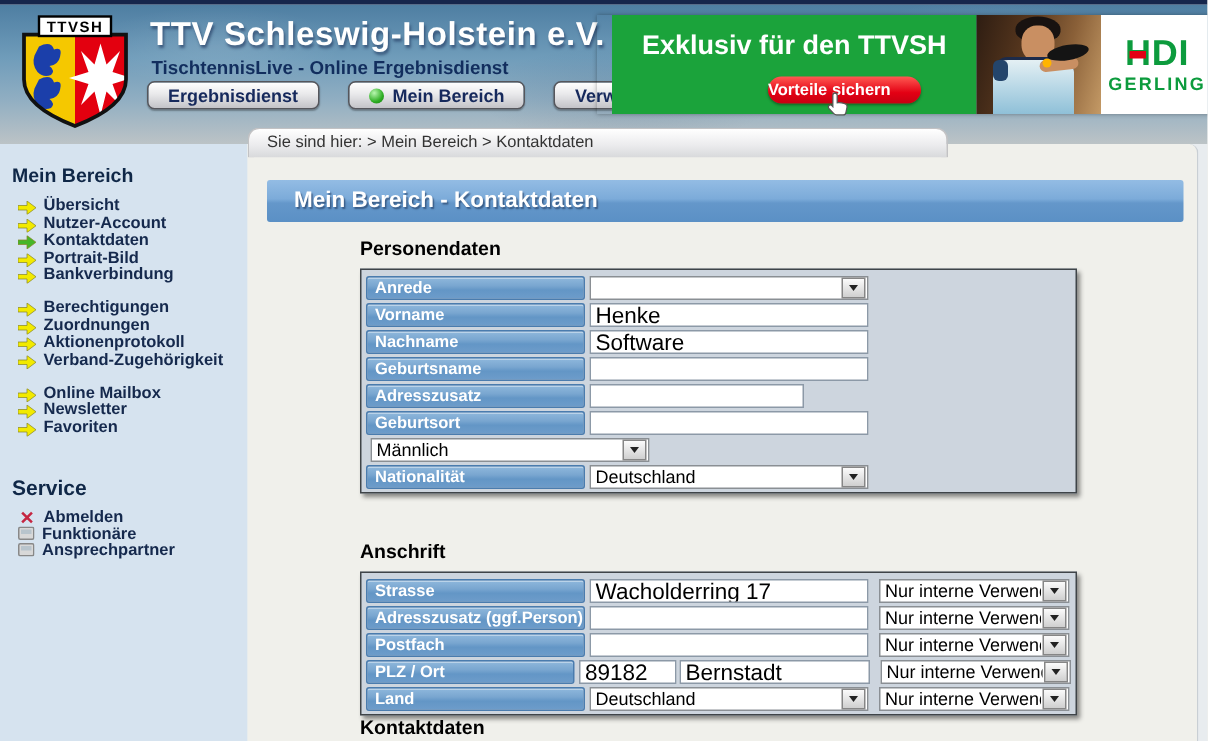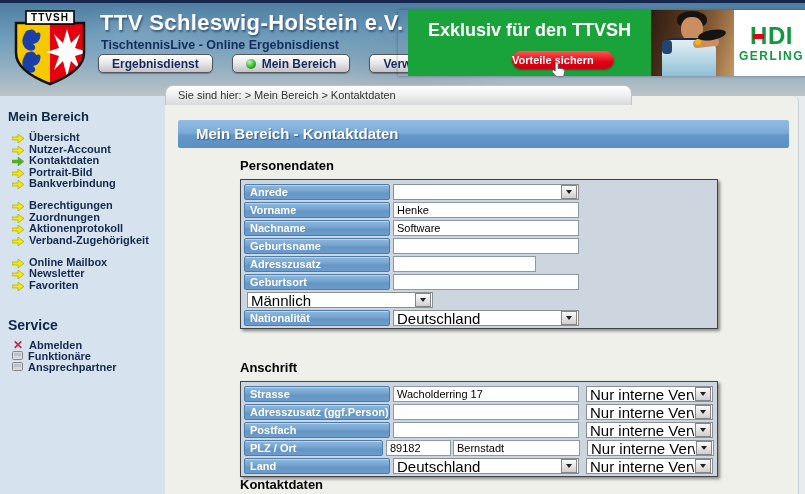--- a/index.html
+++ b/index.html
@@ -118,24 +118,24 @@
   .flabel {
     width:146px; height:16px; border-radius:2px; border:1px solid #4a7cae;
     background:linear-gradient(180deg,#8fb8dc 0%,#79a6d0 40%,#6396c6 60%,#6d9cca 100%);
     box-shadow:inset 0 1px 0 rgba(255,255,255,.4);
     color:#fff; font-weight:bold; font-size:11px; line-height:14px; padding-left:5px;
     white-space:nowrap; overflow:hidden;
   }
   .fctl { display:flex; align-items:center; margin-left:3px; }
   input.tinput {
     height:16px; border:1px solid #8c99a7; background:#fff;
-    font-size:11px; font-family:"Liberation Sans",sans-serif; padding:0 3px; color:#000;
+    font-size:15px; font-family:"Liberation Sans",sans-serif; padding:0 3px; color:#000;
   }
   .fake-select { height:16px; border:1px solid #8a8f94; background:#fff; display:flex; align-items:center; cursor:pointer; }
-  .fs-text { flex:1; font-size:15px; padding-left:3px; color:#000; white-space:nowrap; overflow:hidden; }
+  .fs-text { flex:1; font-size:12px; padding-left:3px; color:#000; white-space:nowrap; overflow:hidden; }
   .fs-btn {
     width:16px; height:14px; margin:0 1px; border:1px solid #868686; flex:none;
     background:linear-gradient(180deg,#fbfbfb 0%,#e3e3e3 55%,#cfcfcf 100%);
     display:flex; align-items:center; justify-content:center;
   }
   .fs-arrow { width:0; height:0; border-left:3.5px solid transparent; border-right:3.5px solid transparent; border-top:4px solid #222; }
 </style>
 </head>
 <body>
 

